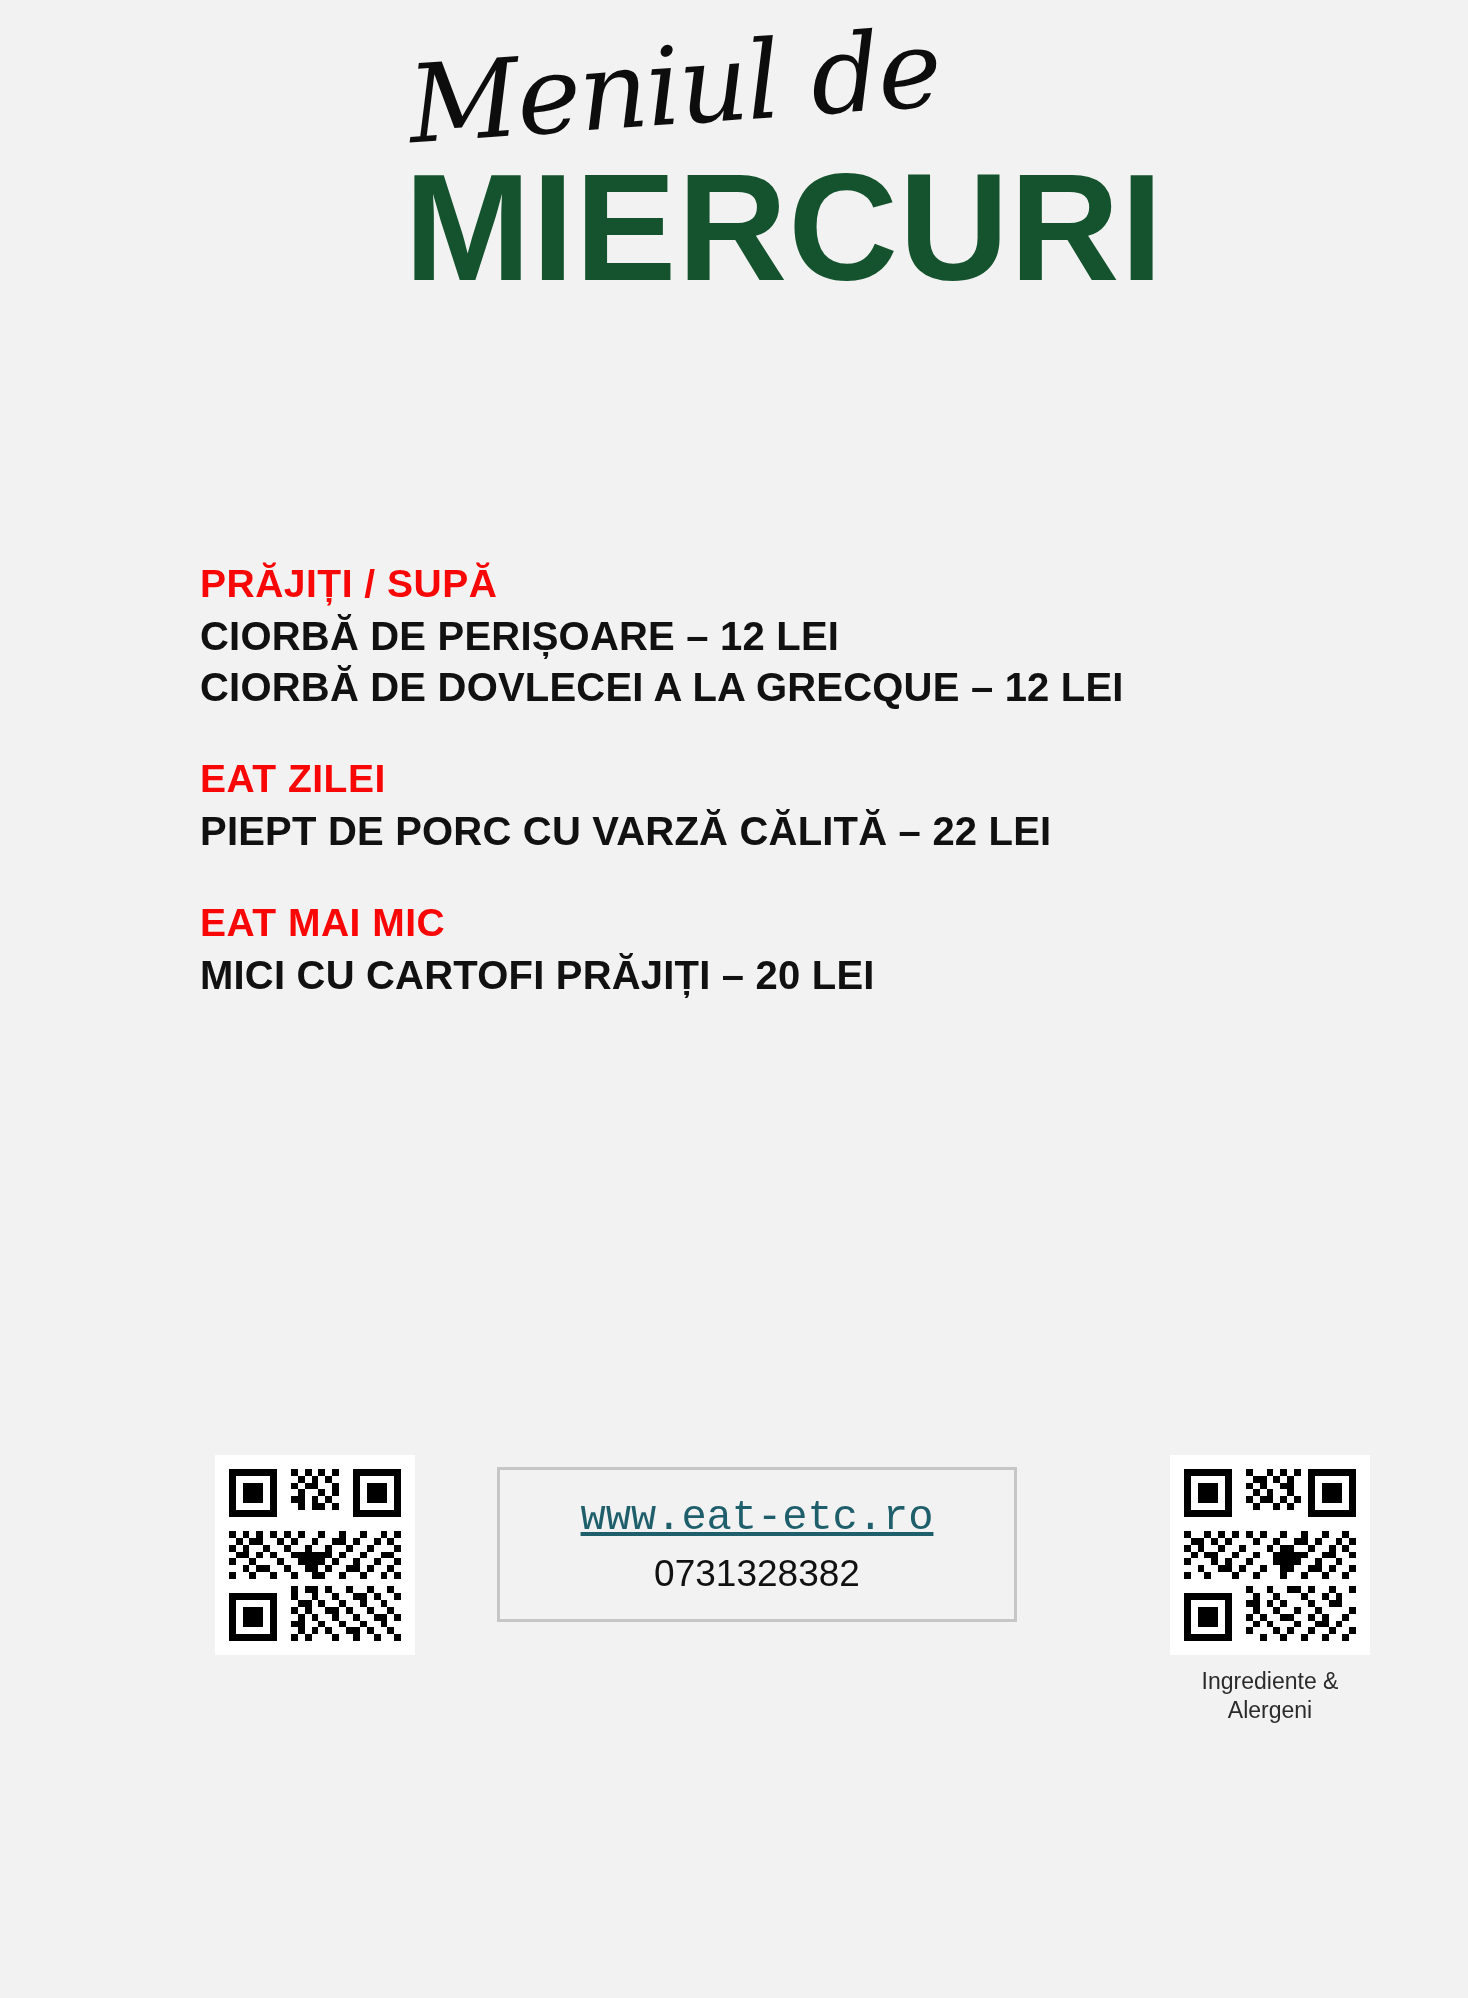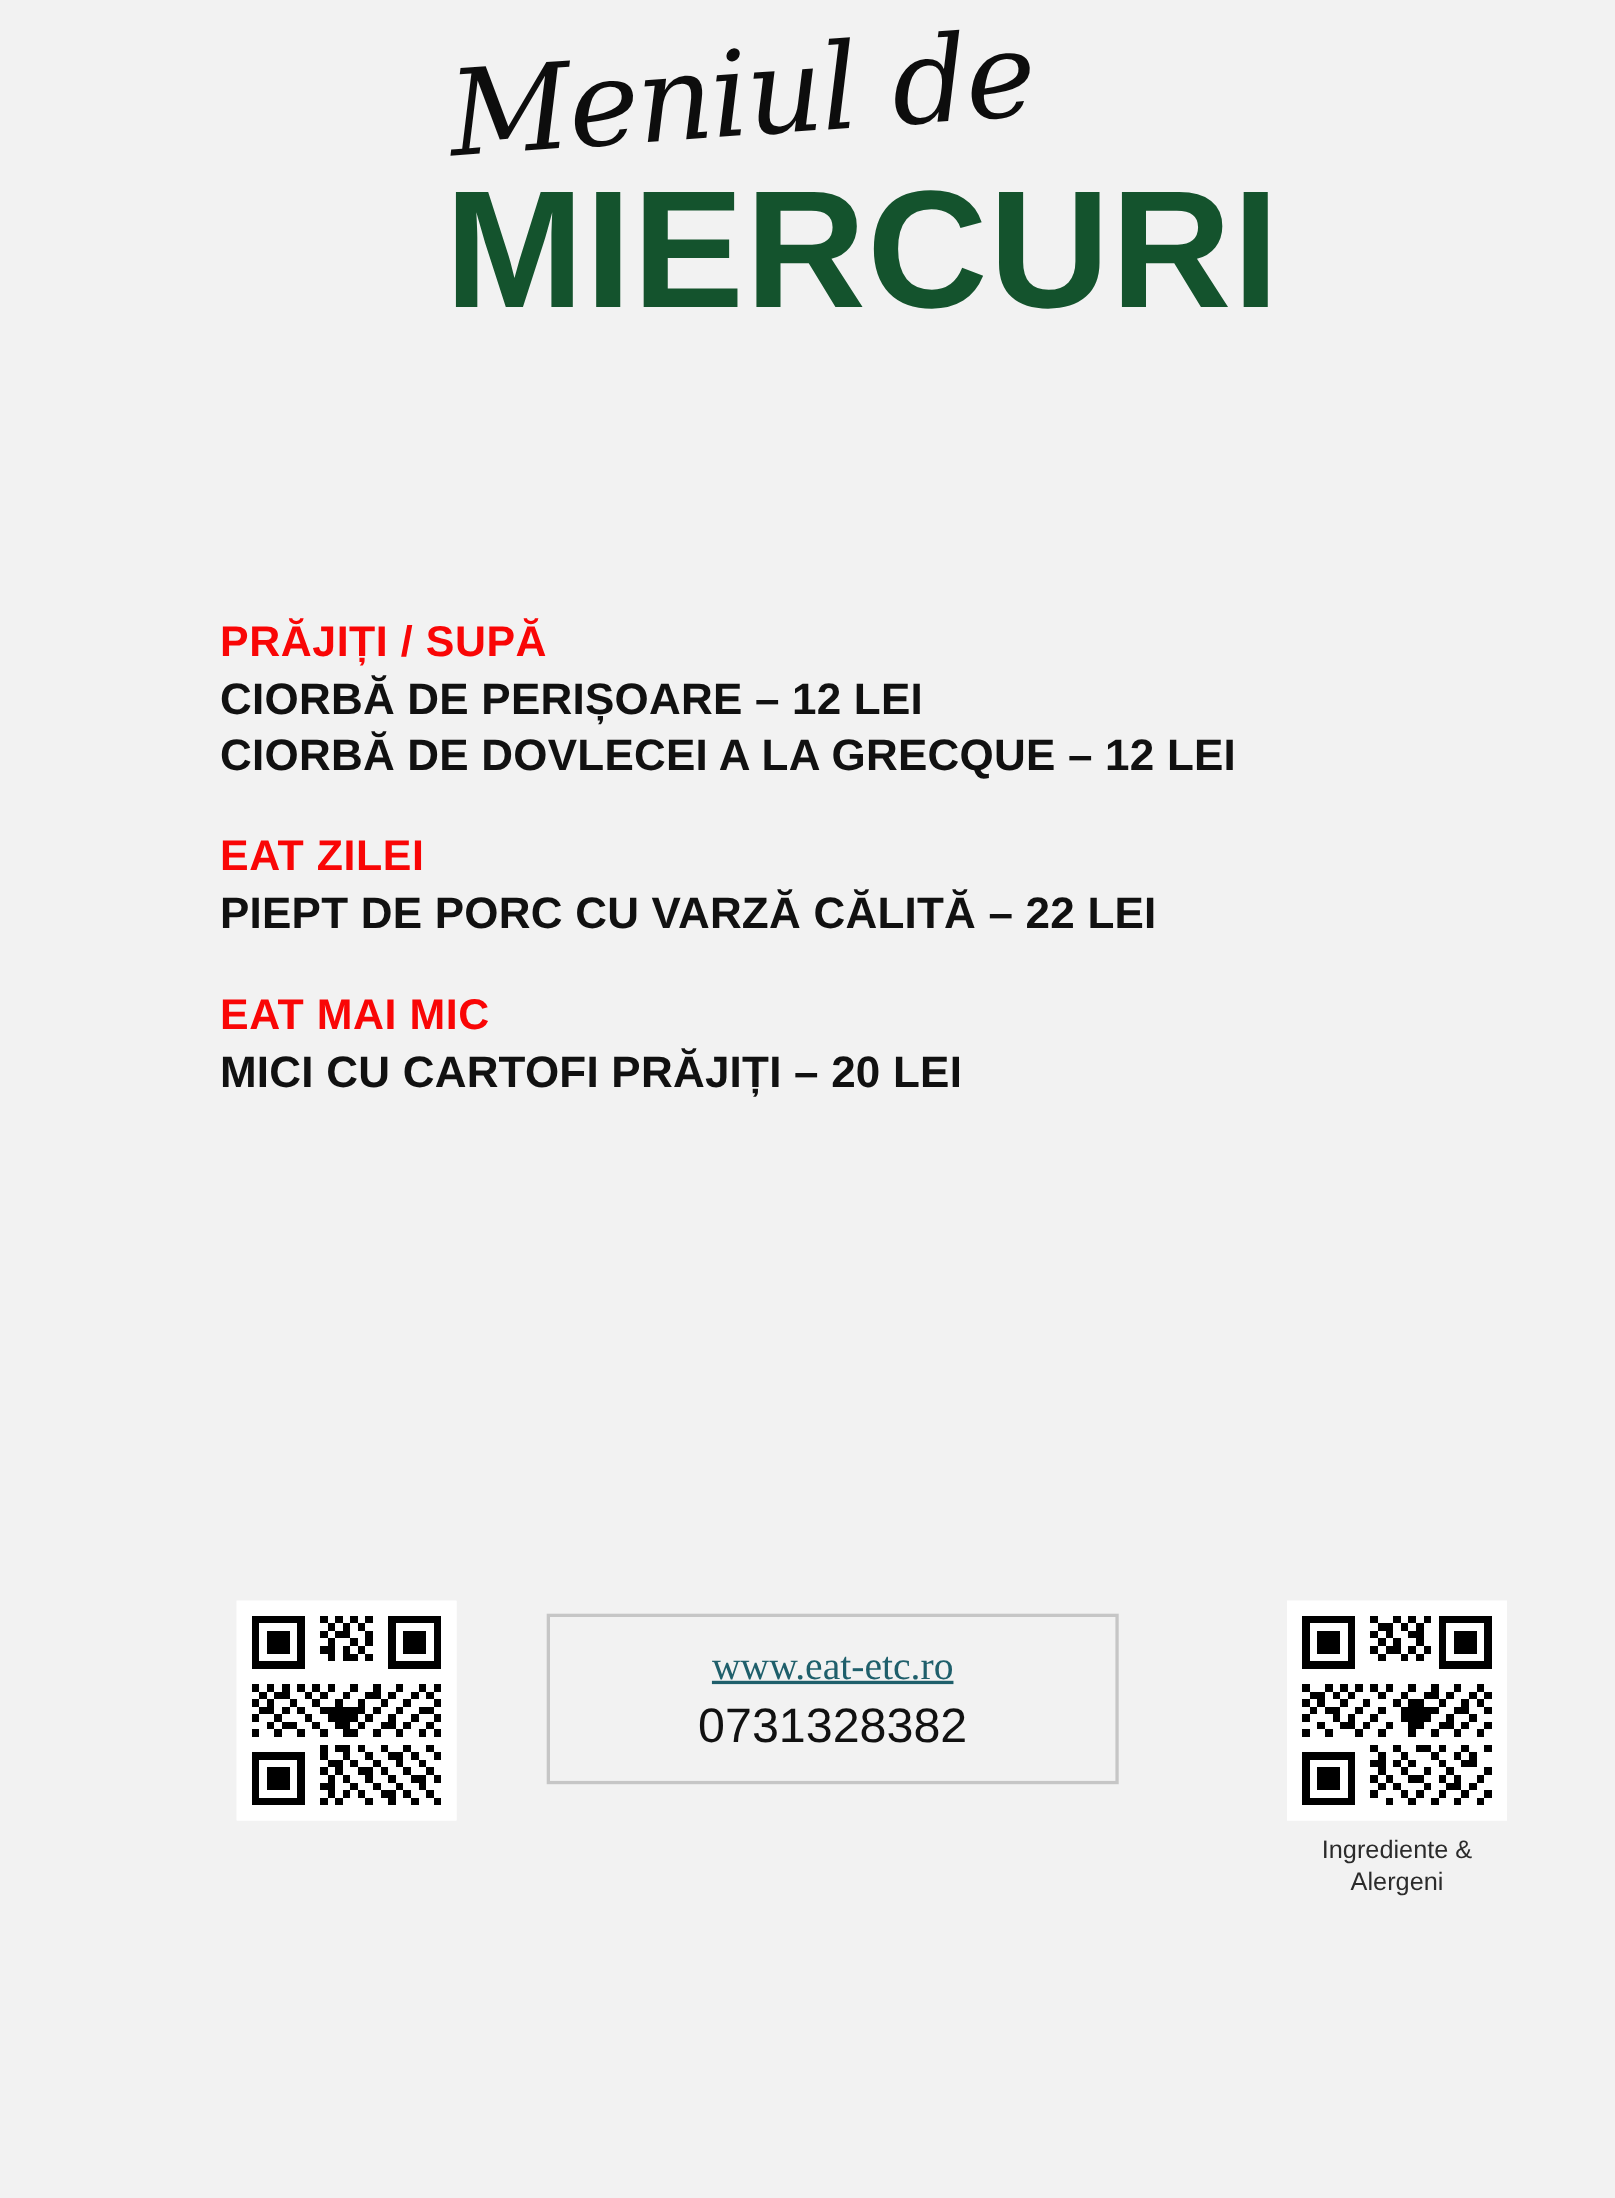--- a/index.html
+++ b/index.html
@@ -126,28 +126,28 @@
     height: 155px;
     border: 3px solid #c6c6c6;
     background: #f2f2f2;
     box-sizing: border-box;
     display: flex;
     flex-direction: column;
     align-items: center;
     justify-content: center;
   }
   .contact-url {
-    font-size: 36px;
+    font-size: 42px;
     color: #1f5f6b;
     text-decoration: underline;
-    font-family: Liberation Serif, serif;
+    font-family: Liberation Mono, monospace;
     line-height: 1.35;
   }
   .contact-phone {
-    font-size: 44px;
+    font-size: 37px;
     color: #111111;
     font-family: "Liberation Sans", sans-serif;
     line-height: 1.35;
     margin-top: 2px;
   }
 </style>
 </head>
 <body>
 
 <div class="page">

